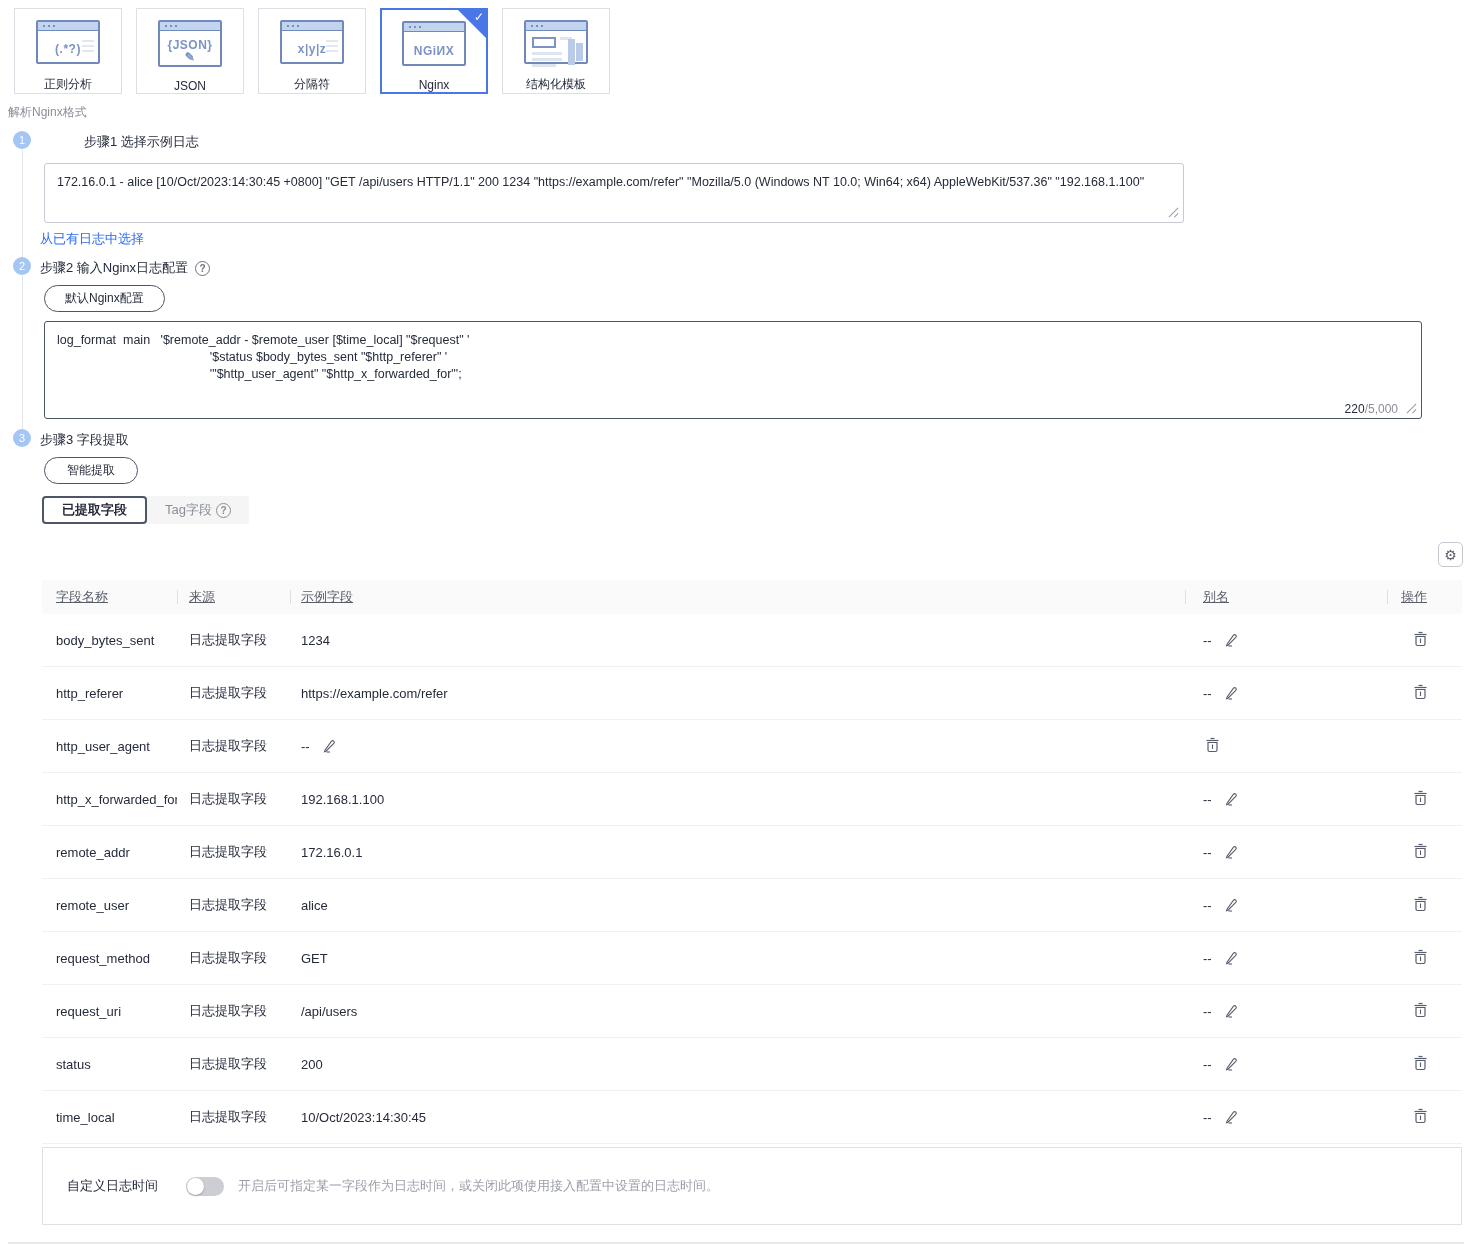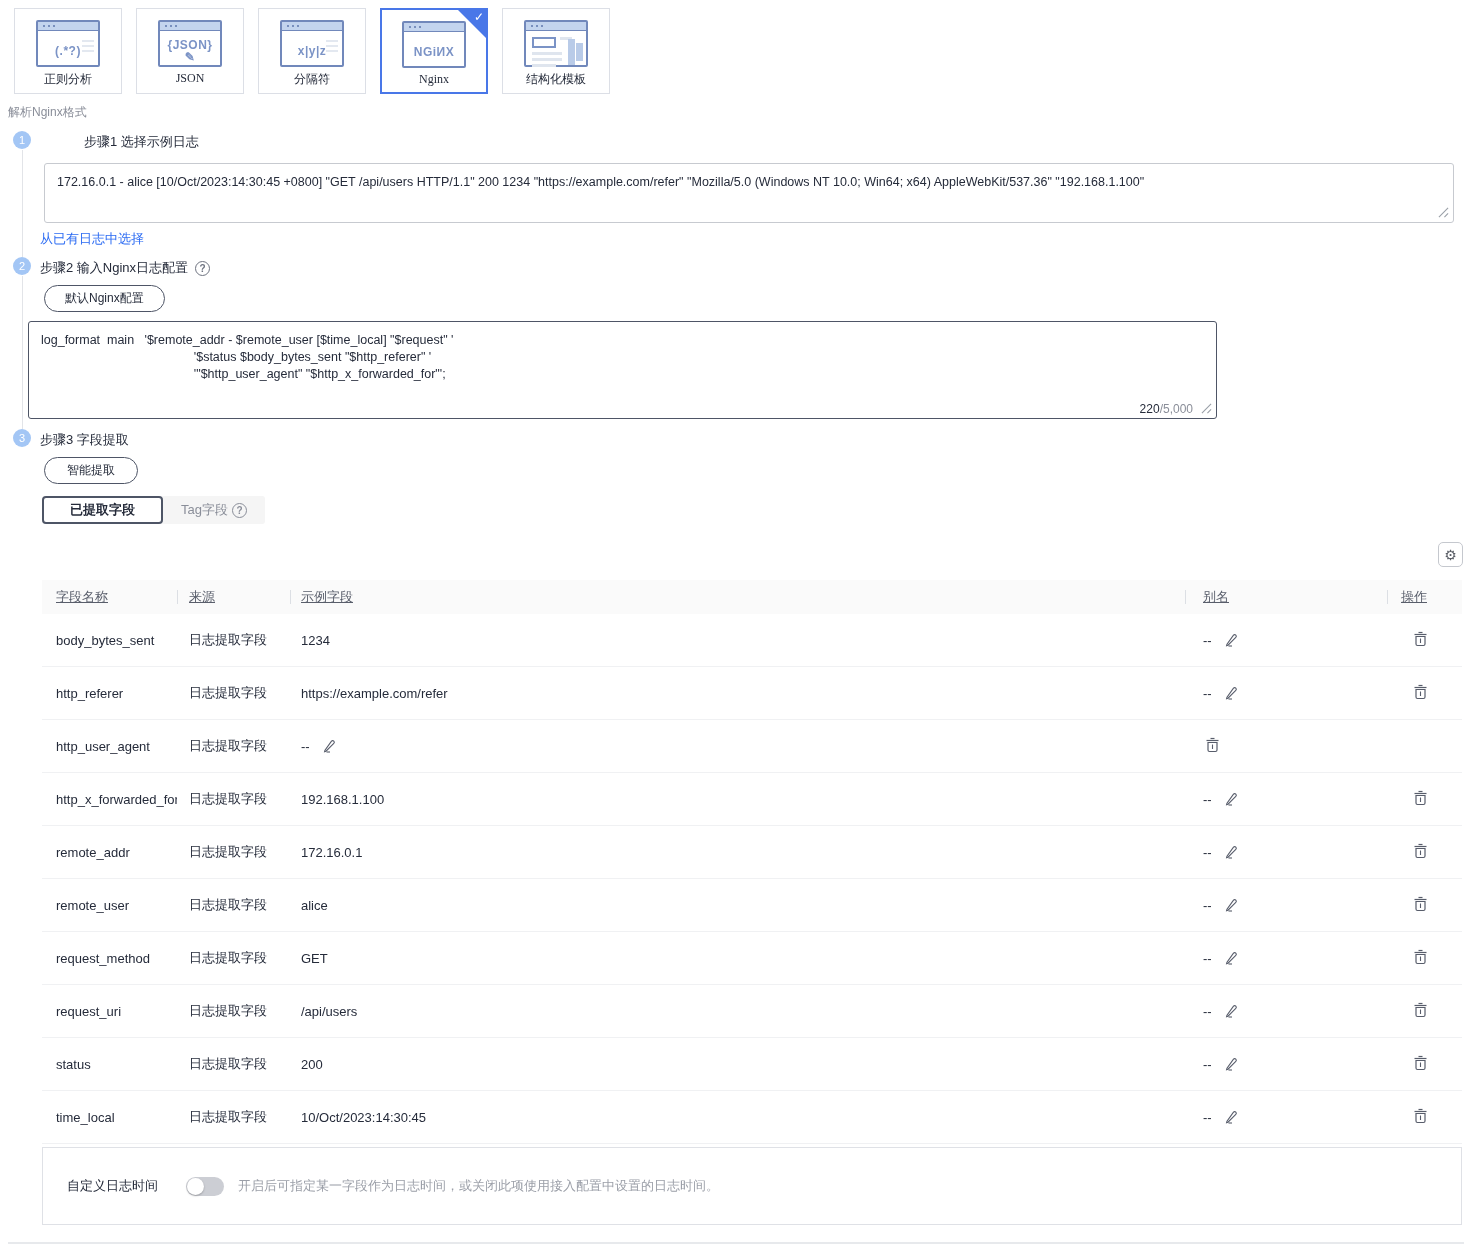--- a/index.html
+++ b/index.html
@@ -18,21 +18,21 @@
   .browser-ico .ico-text { position:absolute; top:14px; left:0; right:0; bottom:0; display:flex; align-items:center; justify-content:center; font-weight:bold; color:#7b93c6; font-size:12px; letter-spacing:0.5px; white-space:pre-line; text-align:center; line-height:12px; }
   .browser-ico .mini-lines { position:absolute; right:4px; top:18px; display:flex; flex-direction:column; gap:3px; }
   .browser-ico .mini-lines b { width:12px; height:2px; background:#e3e8f0; }
   .tpl-content { position:absolute; top:13px; left:5px; right:5px; bottom:4px; }
   .tpl-content .outl { position:absolute; left:1px; top:2px; width:24px; height:11px; border:2px solid #7b93c6; }
   .tpl-content .l1,.tpl-content .l2,.tpl-content .l3 { position:absolute; left:1px; height:3px; background:#dfe5ee; width:30px; }
   .tpl-content .l1{ top:17px; } .tpl-content .l2{ top:23px; } .tpl-content .l3{ top:29px; width:24px; }
   .tpl-content .s1 { position:absolute; left:29px; top:2px; width:12px; height:3px; background:#dfe5ee; }
   .tpl-content .b1,.tpl-content .b2 { position:absolute; background:#b9cbe8; width:7px; }
   .tpl-content .b1{ right:6px; top:4px; height:26px; } .tpl-content .b2{ right:-2px; top:8px; height:18px; }
-  .card .card-label { margin-top:4px; font-size:12px; color:#252b3a;font-family:Liberation Serif, serif; }
+  .card .card-label { margin-top:12px; font-size:12px; color:#252b3a; }
 
   
   .parse-label { position:absolute; left:8px; top:104px; font-size:12px; color:#8a8e99; }
 
   .step-circle { position:absolute; width:18px; height:18px; border-radius:50%; background:#a3c6f5; color:#fff; font-size:11px; display:flex; align-items:center; justify-content:center; z-index:2; }
   .step-title { position:absolute; font-size:13px; color:#252b3a; display:flex; align-items:center; gap:7px; }
   .vline { position:absolute; left:22px; width:1px; background:#e2e4e8; z-index:1; }
 
   .help-ico { display:inline-flex; width:15px; height:15px; border:1px solid #6e7380; border-radius:50%; color:#6e7380; font-size:10px; align-items:center; justify-content:center; font-weight:bold; }
 
@@ -43,21 +43,21 @@
   .char-count { position:absolute; right:24px; bottom:3px; font-size:12px; color:#252b3a; background:#fff; padding-left:4px; }
   .char-count .limit { color:#8a8e99; }
 
   .link { position:absolute; font-size:13px; color:#2b6bf3; cursor:pointer; }
 
   .pill-btn { position:absolute; height:27px; border:1px solid #4e5566; border-radius:14px; background:#fff; font-size:12px; color:#252b3a; display:inline-flex; align-items:center; padding:0 20px; cursor:pointer; font-family:"Liberation Sans", sans-serif; }
 
   
   .tab-group { position:absolute; left:42px; top:496px; display:flex; background:#f5f5f5; border-radius:3px; height:28px; }
   .tab { display:flex; align-items:center; justify-content:center; font-size:13px; cursor:pointer; }
-  .tab.active { background:#fff; border:2px solid #4e5566; border-radius:4px; font-weight:bold; color:#252b3a; padding:0 26px; }
+  .tab.active { background:#fff; border:2px solid #4e5566; border-radius:4px; font-weight:bold; color:#252b3a; padding:0 18px; }
   .tab.inactive { color:#8a8e99; padding:0 18px; gap:4px; }
   .tab.inactive .help-ico { border-color:#8a8e99; color:#8a8e99; }
 
   .gear-btn { position:absolute; left:1438px; top:542px; width:25px; height:25px; border:1px solid #c5c8ce; border-radius:5px; background:#fff; display:flex; align-items:center; justify-content:center; font-size:14px; color:#5a5e66; cursor:pointer; }
 
   
   .field-table { position:absolute; left:42px; top:580px; width:1420px; }
   .t-head { display:grid; grid-template-columns:135px 113px 895px 202px 75px; background:#fafafa; height:34px; align-items:center; font-size:13px; color:#595e6b; }
   .t-head .th { position:relative; padding-left:14px;text-decoration:underline; }
   .t-head .th:nth-child(2){ padding-left:12px; } .t-head .th:nth-child(3){ padding-left:11px; }
@@ -164,38 +164,38 @@
 <div class="parse-label">解析Nginx格式</div>
 
 <div class="vline" style="top:150px; height:107px;"></div>
 <div class="vline" style="top:276px; height:153px;"></div>
 
 <div class="step-circle" style="left:13px; top:131px;">1</div>
 <div class="step-title" style="left:40px; top:133px;margin-left:44px;">
     <span>步骤1 选择示例日志</span>
   </div>
 
-<div class="ta-wrap" style="left:44px; top:163px; width:1410px; height:60px;">
+<div class="ta-wrap" style="left:44px; top:163px; width:1140px; height:60px;">
   <textarea spellcheck="false" style="">172.16.0.1 - alice [10/Oct/2023:14:30:45 +0800] "GET /api/users HTTP/1.1" 200 1234 "https://example.com/refer" "Mozilla/5.0 (Windows NT 10.0; Win64; x64) AppleWebKit/537.36" "192.168.1.100"</textarea>
   <svg class="resize-handle" viewBox="0 0 12 12">
       <path d="M11 1 L1 11 M11 7 L7 11" stroke="#9aa0a8" stroke-width="1.2" fill="none"></path>
     </svg>
 </div>
 
 <div class="link" style="left:40px; top:230px;">从已有日志中选择</div>
 
 <div class="step-circle" style="left:13px; top:257px;">2</div>
 <div class="step-title" style="left:40px; top:259px;">
   <span>步骤2 输入Nginx日志配置</span>
   <span class="help-ico">?</span>
 </div>
 
 <button class="pill-btn" style="left:44px; top:285px;">默认Nginx配置</button>
 
-<div class="ta-wrap focused" style="left:28px; top:321px; width:1189px; height:98px;">
+<div class="ta-wrap focused" style="left:44px; top:321px; width:1378px; height:98px;">
   <textarea spellcheck="false" style="">log_format  main   '$remote_addr - $remote_user [$time_local] "$request" '
                                             '$status $body_bytes_sent "$http_referer" '
                                             '"$http_user_agent" "$http_x_forwarded_for"';</textarea>
   <div class="char-count"><span>220</span><span class="limit">/5,000</span></div>
   <svg class="resize-handle" viewBox="0 0 12 12">
       <path d="M11 1 L1 11 M11 7 L7 11" stroke="#9aa0a8" stroke-width="1.2" fill="none"></path>
     </svg>
 </div>
 
 <div class="step-circle" style="left:13px; top:429px;">3</div>

